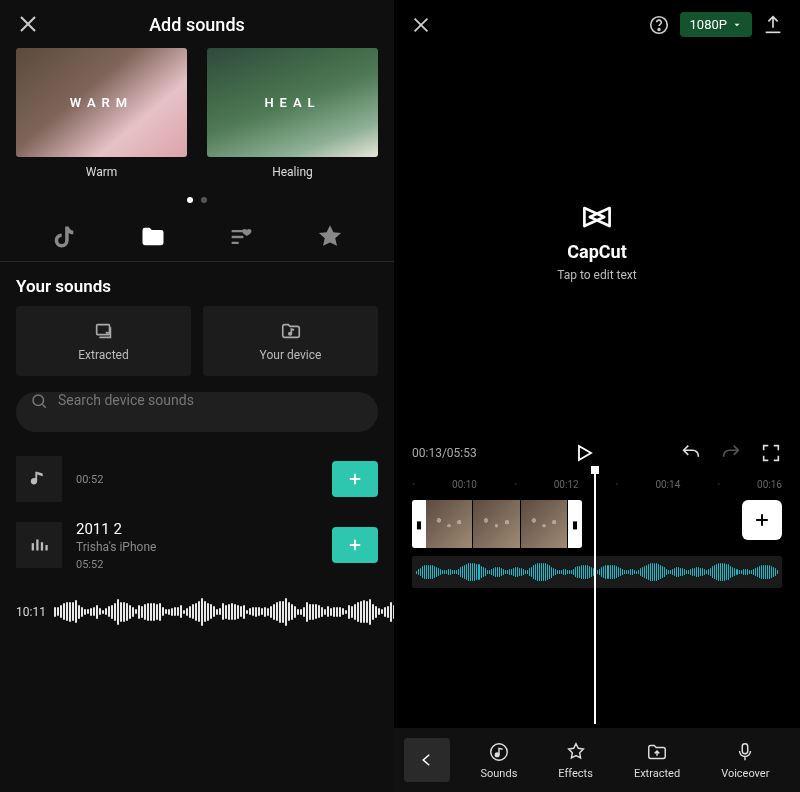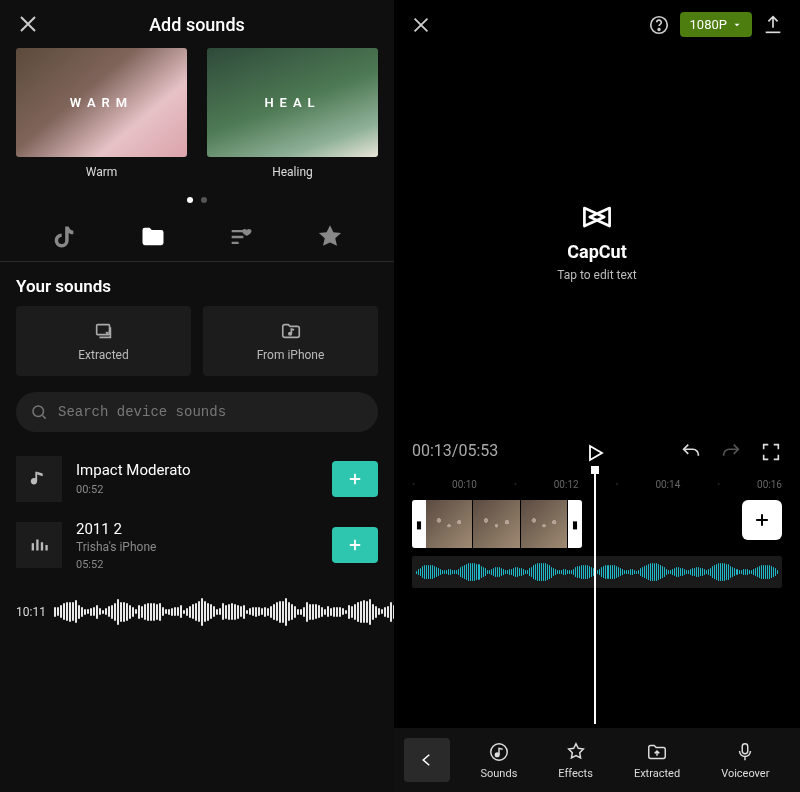--- a/index.html
+++ b/index.html
@@ -50,23 +50,22 @@
   .pills { display: flex; gap: 12px; padding: 0 16px; }
   .pill {
     flex: 1; background: #1c1c1c; height: 70px; border-radius: 4px;
     display: flex; flex-direction: column; align-items: center; justify-content: center;
     gap: 6px; font-size: 12px; color: #bbb; cursor: pointer;
   }
   .pill .ic { width: 22px; height: 22px; color: #aaa; }
 
   .search {
     margin: 16px 16px 14px; height: 40px; border-radius: 20px; background: #1f1f1f;
-    display: flex; align-items: center; padding: 0 14px; gap: 10px; color: #777;
+    display: flex; padding: 0 14px; gap: 10px; color: #777;
     font-size: 14px;
-    font-family: Liberation Mono, monospace;
   }
   .search .ic { width: 18px; height: 18px; }
 
   .tracks { padding: 10px 16px 0; display:flex; flex-direction:column; gap: 18px; }
   .track { display: flex; align-items: center; gap: 14px; }
   .track-thumb { width: 46px; height: 46px; background: #1c1c1c; display:flex; align-items:center; justify-content:center; color:#bbb; }
   .track-meta { flex: 1; display:flex; flex-direction:column; gap:2px; }
   .track-title { font-size: 15px; }
   .track-sub { font-size: 12px; color: #8a8a8a; }
   .track-dur { font-size: 11px; color: #8a8a8a; margin-top:2px;}
@@ -83,34 +82,34 @@
   .waveform span {
     display:inline-block; width:2px; background:#e8e8e8; border-radius:1px;
   }
 
   
   .r-header { display:flex; align-items:center; padding:12px 16px; gap:10px; }
   .r-header .x { width:22px; height:22px; color:#ccc; cursor:pointer; }
   .r-header-space { flex:1; }
   .r-header .ic { width:22px; height:22px; color:#ccc; cursor:pointer; }
   .res-btn {
-    background:#4d7c0f; padding:5px 10px; border-radius:4px;
+    background:#14532d; padding:5px 10px; border-radius:4px;
     display:flex; align-items:center; gap:5px; font-size:13px; cursor:pointer;
   }
   .export { width:22px; height:22px; color:#ddd; cursor:pointer; }
 
   .viewer {
     margin: 6px 0 0 0; height: 370px; background:#000;
     display:flex; flex-direction:column; align-items:center; justify-content:center;
   }
   .logo { width:36px; height:36px; color:#fff; margin-bottom:6px; }
   .brand { font-size:18px; font-weight:700; }
   .tap { font-size:12px; color:#bbb; margin-top:6px; }
 
-  .controls { display:flex; padding: 16px 18px 10px; color:#aaa; font-size:16px; }
+  .controls { display:flex; align-items:center; padding: 16px 18px 10px; color:#aaa; font-size:12px; }
   .controls .tc { flex: 0 0 auto; }
   .controls .cspace { flex:1; }
   .controls .cic { width:22px; height:22px; color:#ddd; margin-left:18px; cursor:pointer; }
   .controls .cic.dim { color:#555; }
   .play { width:24px; height:24px; color:#fff; cursor:pointer; margin-left: 30px;}
 
   .ruler { display:flex; color:#666; font-size:10px; padding: 4px 18px 4px; justify-content:space-between; }
   .ruler .tick { position:relative; }
 
   .timeline-area { position:relative; padding: 6px 18px 0; height: 120px; }
@@ -221,21 +220,21 @@
       <span>Extracted</span>
     </div>
     <div class="pill">
       <div class="ic">
         <svg viewBox="0 0 24 24" fill="none" stroke="currentColor" stroke-width="1.8">
             <path d="M3 7a2 2 0 012-2h4l2 2h8a2 2 0 012 2v8a2 2 0 01-2 2H5a2 2 0 01-2-2V7z"></path>
             <circle cx="11" cy="15" r="1.4" fill="currentColor"></circle>
             <path d="M12.4 15V10l3 .8"></path>
           </svg>
       </div>
-      <span>From iPhone</span>
+      <span>Your device</span>
     </div>
   </div>
 
   <div class="search">
     <div class="ic">
       <svg viewBox="0 0 24 24" fill="none" stroke="currentColor" stroke-width="2">
           <circle cx="11" cy="11" r="7"></circle>
           <path d="M21 21l-4.3-4.3"></path>
         </svg>
     </div>
@@ -244,21 +243,20 @@
 
   <div class="tracks">
     <div class="track">
       <div class="track-thumb">
         <svg width="22" height="22" viewBox="0 0 24 24" fill="currentColor">
             <path d="M10 4v10.5a3.5 3.5 0 11-2-3.2V4h2z"></path>
             <path d="M10 4l6 2v3l-6-2z"></path>
           </svg>
       </div>
       <div class="track-meta">
-        <div class="track-title">Impact Moderato</div>
         <div class="track-dur">00:52</div>
       </div>
       <div class="addbtn">
         <svg width="18" height="18" viewBox="0 0 24 24" stroke="#fff" stroke-width="2.4">
             <path d="M12 5v14M5 12h14"></path>
           </svg>
       </div>
     </div>
 
     <div class="track">

